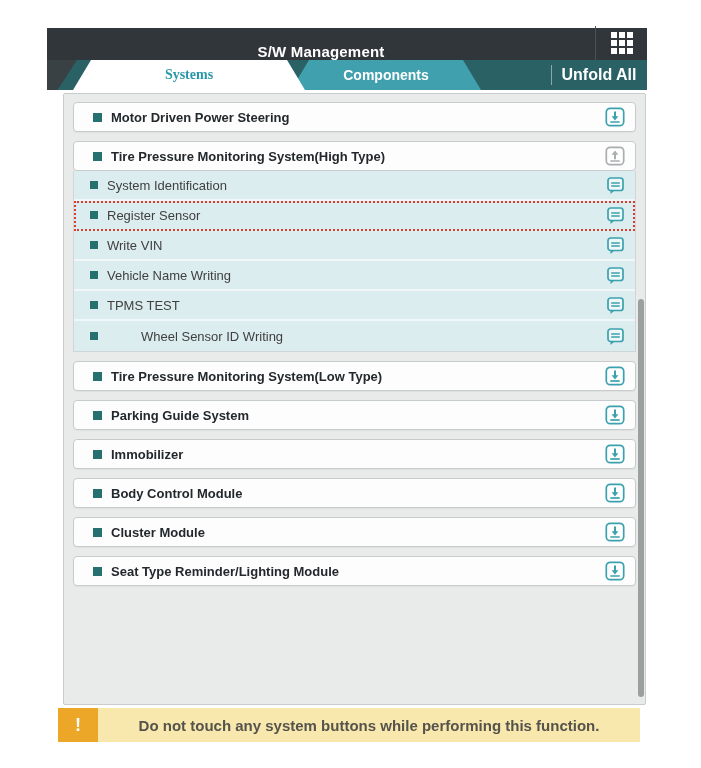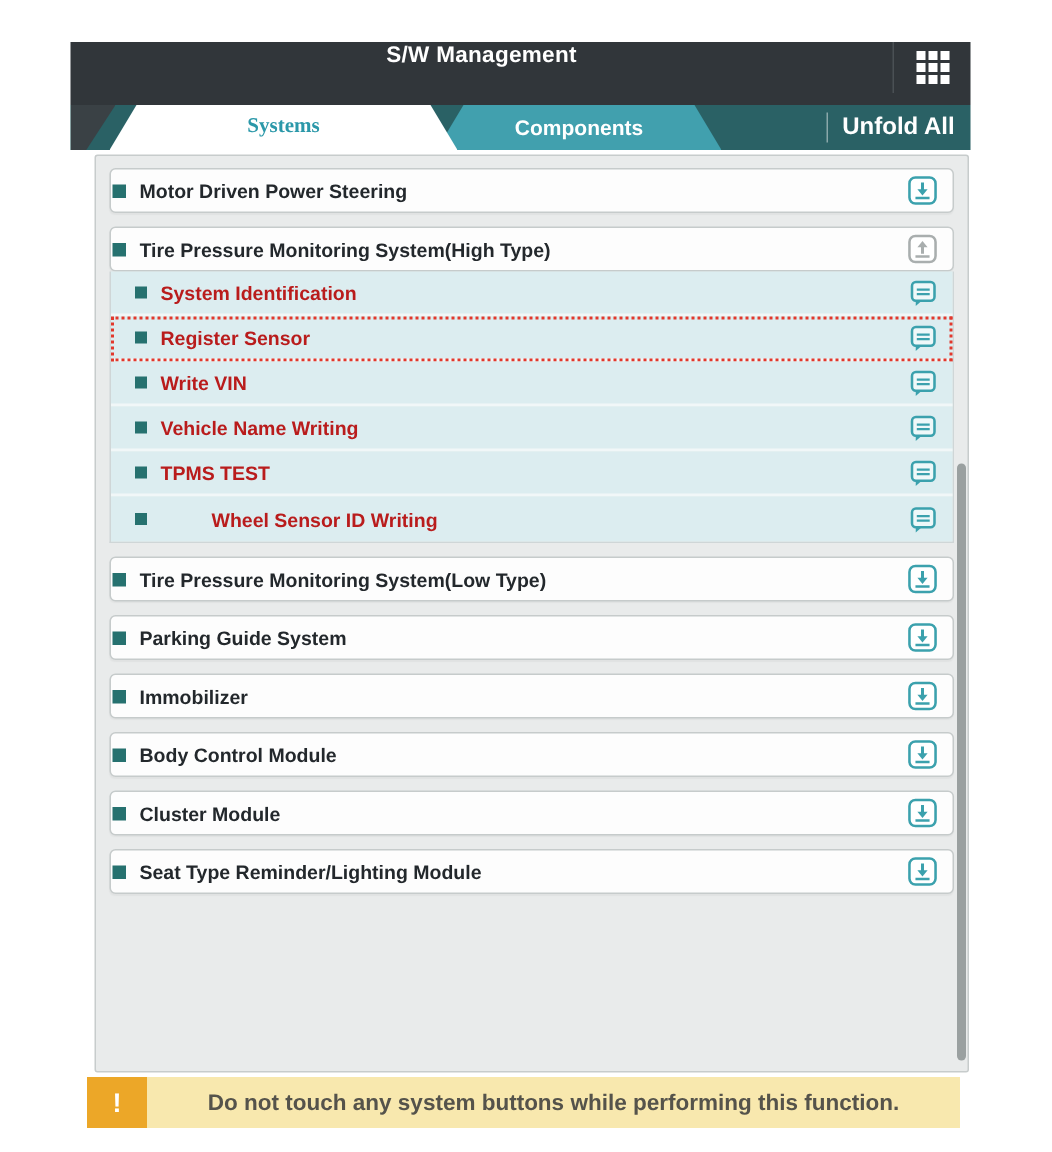--- a/index.html
+++ b/index.html
@@ -21,21 +21,21 @@
     --warn-text:#55534b;
     --highlight-red:#e2382c;
     --text-dark:#23282c;
   }
   *{box-sizing:border-box;margin:0;padding:0;}
   html,body{width:701px;height:768px;background:#ffffff;overflow:hidden;
     font-family:"Liberation Sans","DejaVu Sans",sans-serif;}
   .app{position:absolute;left:47px;top:28px;width:600px;}
 
   
-  .header{height:42px;background:var(--header-bg);display:flex;align-items:flex-start;position:relative;}
+  .header{height:32px;background:var(--header-bg);display:flex;align-items:flex-end;position:relative;}
   .header-title{flex:1;text-align:center;color:#fff;font-size:15px;font-weight:bold;letter-spacing:.2px;}
   .grid-btn{width:52px;height:34px;display:flex;align-items:center;justify-content:center;
     border-left:1px solid #4a5054;cursor:pointer;}
   .grid-icon{display:grid;grid-template-columns:repeat(3,6px);grid-template-rows:repeat(3,6px);gap:2px;}
   .grid-icon span{background:#fff;width:6px;height:6px;}
 
   
   .tabbar{height:30px;background:var(--tabbar-bg);display:flex;align-items:stretch;position:relative;overflow:hidden;}
   .tabbar::before{content:"";position:absolute;left:0;top:0;width:30px;height:100%;
     background:#3a4145;clip-path:polygon(0 0,100% 0,35% 100%,0 100%);}
@@ -49,34 +49,34 @@
   .unfold-btn::before{content:"";position:absolute;left:0;top:5px;bottom:5px;width:1px;background:rgba(255,255,255,.45);}
 
   
   .list-wrap{margin:3px 1px 0 16px;height:612px;background:var(--container-bg);
     border:1px solid var(--container-border);border-radius:2px;position:relative;
     padding:8px 9px 0 9px;overflow:hidden;}
   .scroll-thumb{position:absolute;right:1px;top:205px;width:6px;height:398px;
     background:var(--scrollbar);border-radius:3px;}
 
   .sys-row{height:30px;background:var(--row-bg);border:1px solid var(--row-border);border-radius:4px;
-    display:flex;align-items:center;padding:0 10px 0 1px;margin-bottom:9px;cursor:pointer;
+    display:flex;align-items:center;padding:0 10px 0 19px;margin-bottom:9px;cursor:pointer;
     box-shadow:0 1px 1px rgba(0,0,0,.04);}
   .sys-row .bullet{width:9px;height:9px;background:var(--bullet-teal);margin-right:9px;flex:none;}
   .sys-row .lbl{flex:1;font-size:13px;font-weight:bold;color:var(--text-dark);
     white-space:nowrap;overflow:hidden;}
   .row-icon{flex:none;width:20px;height:20px;}
 
   
   .sub-list{margin:-9px 0 9px 0;border:1px solid #cfd6d7;border-top:none;}
   .sub-row{height:30px;background:var(--subrow-bg);display:flex;align-items:center;
     padding:0 10px 0 16px;border-bottom:2px solid #f1f7f8;cursor:pointer;position:relative;}
   .sub-row:last-child{border-bottom:none;gap:34px;}
   .sub-row .bullet{width:8px;height:8px;background:var(--bullet-teal);margin-right:9px;flex:none;}
-  .sub-row .lbl{flex:1;font-size:13px;font-weight:bold;color:#b91c1c;white-space:nowrap;}
+  .sub-row .lbl{flex:1;font-size:13px;font-weight:normal;color:#404040;white-space:nowrap;}
   .sub-row.highlighted{outline:2px dotted var(--highlight-red);outline-offset:-2px;}
   .note-icon{flex:none;width:19px;height:19px;}
 
   
   .warning{margin:3px 7px 0 11px;height:34px;display:flex;align-items:stretch;}
   .warn-badge{width:40px;background:var(--warn-orange);color:#fff;font-weight:bold;font-size:18px;
     display:flex;align-items:center;justify-content:center;flex:none;}
   .warn-text{flex:1;background:var(--warn-bg);display:flex;align-items:center;justify-content:center;
     font-size:15px;font-weight:bold;color:var(--warn-text);}
 </style>

